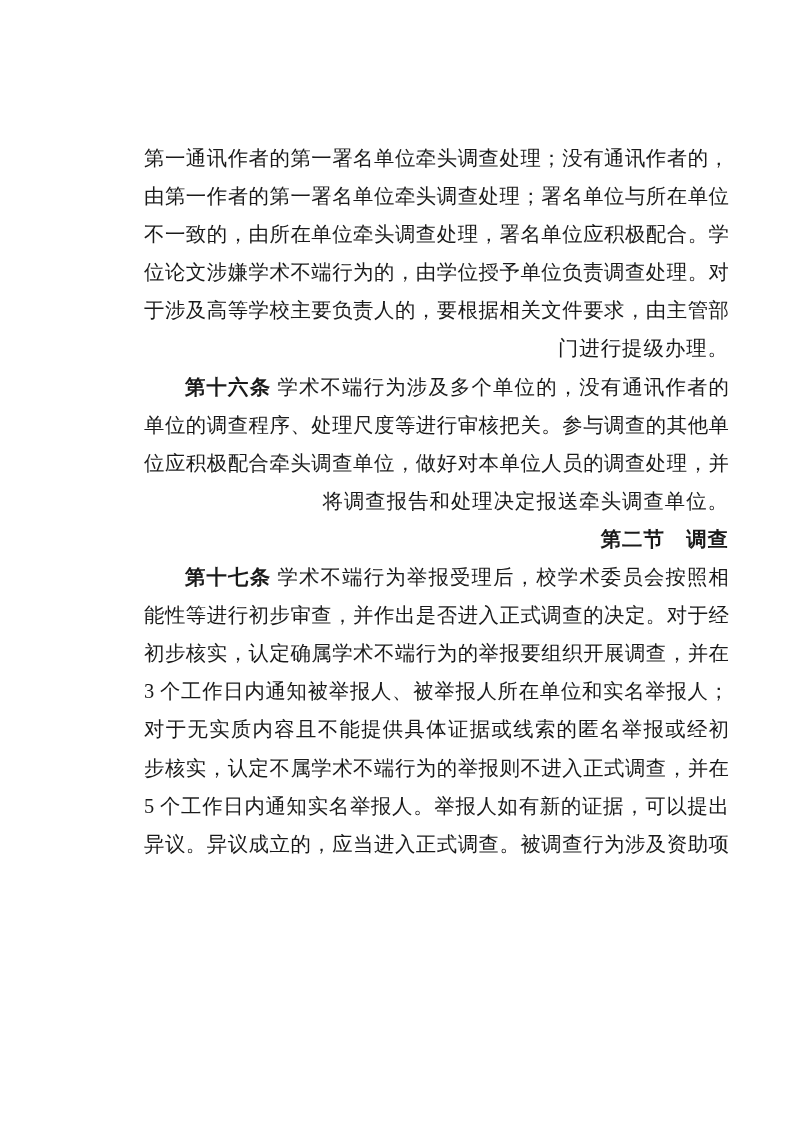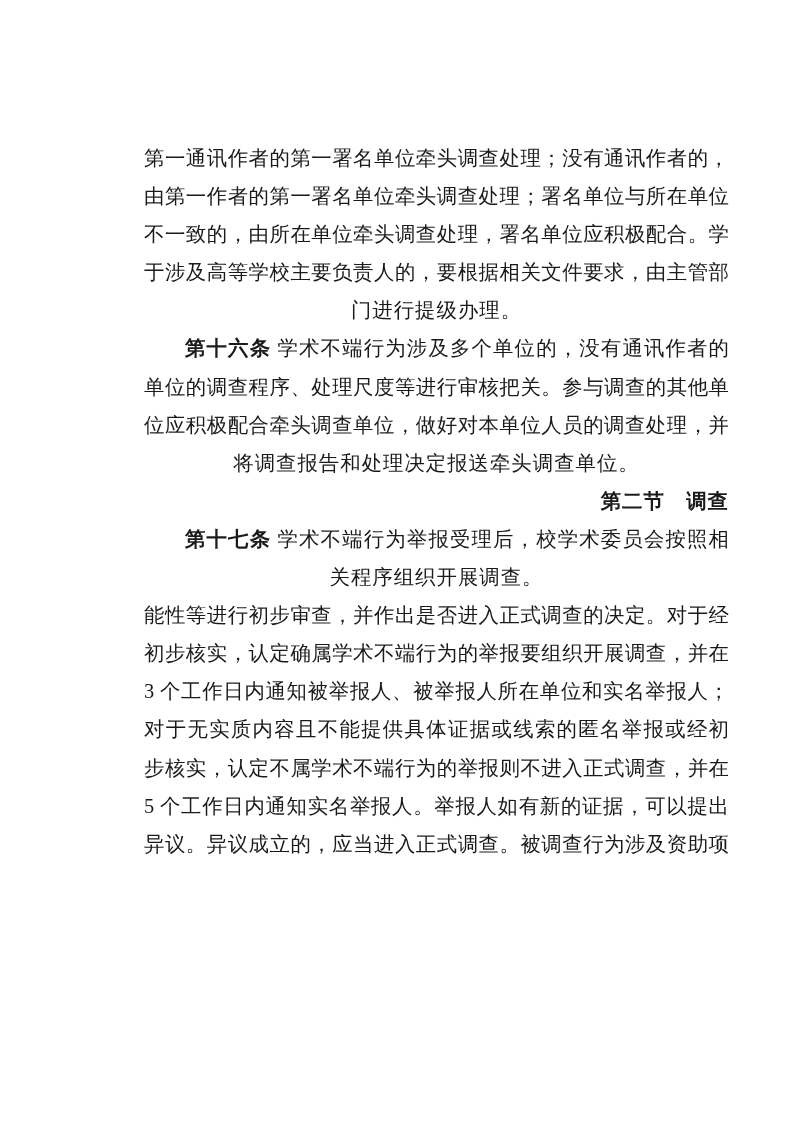--- a/index.html
+++ b/index.html
@@ -27,21 +27,21 @@
     font-size: 20.4px;
     line-height: 38.1px;
     height: 38.1px;
     overflow: hidden;
   }
   .line.justify {
     text-align: justify;
     text-align-last: justify;
   }
   .line.left {
-    text-align: center;
+    text-align: right;
     letter-spacing: 1px;
   }
   .line.center {
     text-align: right;
     letter-spacing: 1px;
   }
   .line.indent {
     text-indent: 41px;
   }
   .bold {
@@ -49,29 +49,29 @@
   }
 </style>
 </head>
 <body>
 
 <div class="page">
   <div class="content">
       <div class="line justify"><span>第一通讯作者的第一署名单位牵头调查处理；没有通讯作者的，</span></div>
       <div class="line justify"><span>由第一作者的第一署名单位牵头调查处理；署名单位与所在单位</span></div>
       <div class="line justify"><span>不一致的，由所在单位牵头调查处理，署名单位应积极配合。学</span></div>
+      <div class="line justify"><span>位论文涉嫌学术不端行为的，由学位授予单位负责调查处理。对</span></div>
       <div class="line justify"><span>于涉及高等学校主要负责人的，要根据相关文件要求，由主管部</span></div>
       <div class="line left"><span>门进行提级办理。</span></div>
       <div class="line justify indent"><span class="bold">第十六条</span><span> 学术不端行为涉及多个单位的，没有通讯作者的</span></div>
       <div class="line justify"><span>单位的调查程序、处理尺度等进行审核把关。参与调查的其他单</span></div>
       <div class="line justify"><span>位应积极配合牵头调查单位，做好对本单位人员的调查处理，并</span></div>
       <div class="line left"><span>将调查报告和处理决定报送牵头调查单位。</span></div>
       <div class="line center"><span class="bold">第二节　调查</span></div>
       <div class="line justify indent"><span class="bold">第十七条</span><span> 学术不端行为举报受理后，校学术委员会按照相</span></div>
-      <div class="line left"><span>关程序组织开展调查。</span></div>
       <div class="line justify"><span>能性等进行初步审查，并作出是否进入正式调查的决定。对于经</span></div>
       <div class="line justify"><span>初步核实，认定确属学术不端行为的举报要组织开展调查，并在</span></div>
       <div class="line justify"><span>3 个工作日内通知被举报人、被举报人所在单位和实名举报人；</span></div>
       <div class="line justify"><span>对于无实质内容且不能提供具体证据或线索的匿名举报或经初</span></div>
       <div class="line justify"><span>步核实，认定不属学术不端行为的举报则不进入正式调查，并在</span></div>
       <div class="line justify"><span>5 个工作日内通知实名举报人。举报人如有新的证据，可以提出</span></div>
       <div class="line justify"><span>异议。异议成立的，应当进入正式调查。被调查行为涉及资助项</span></div>
     </div>
 </div>
 

